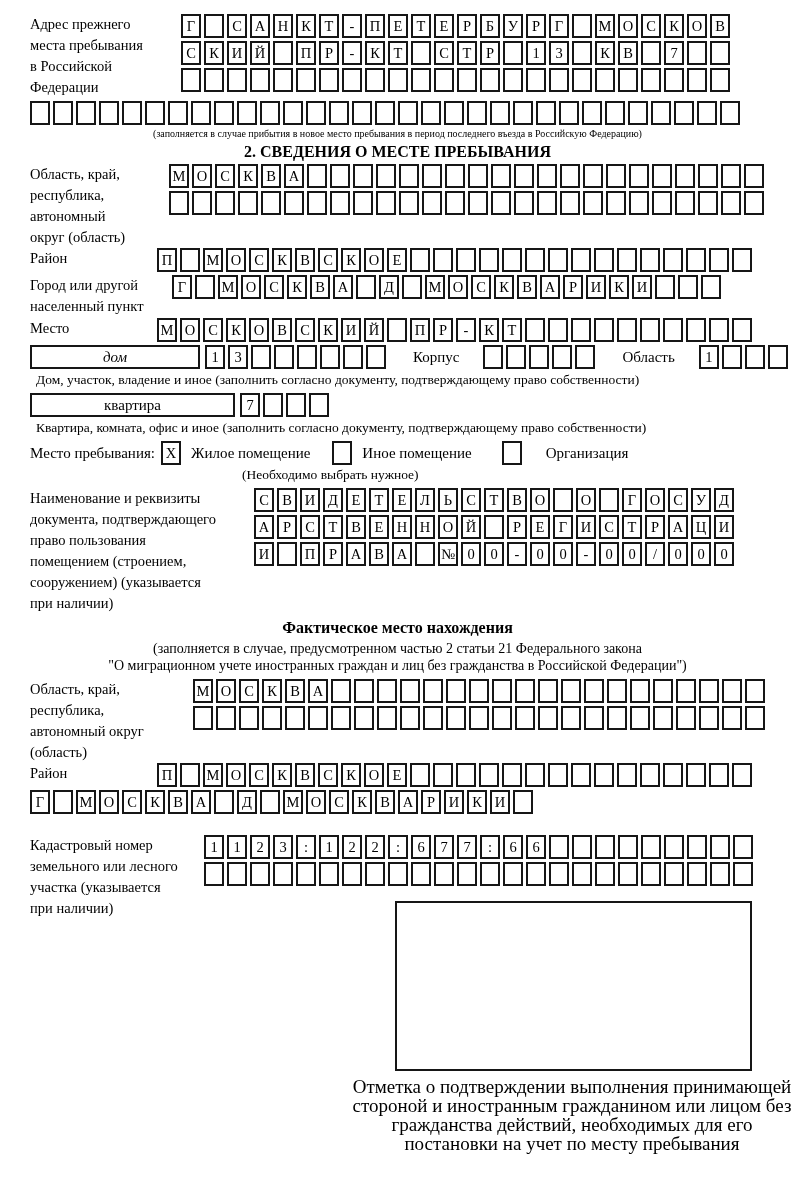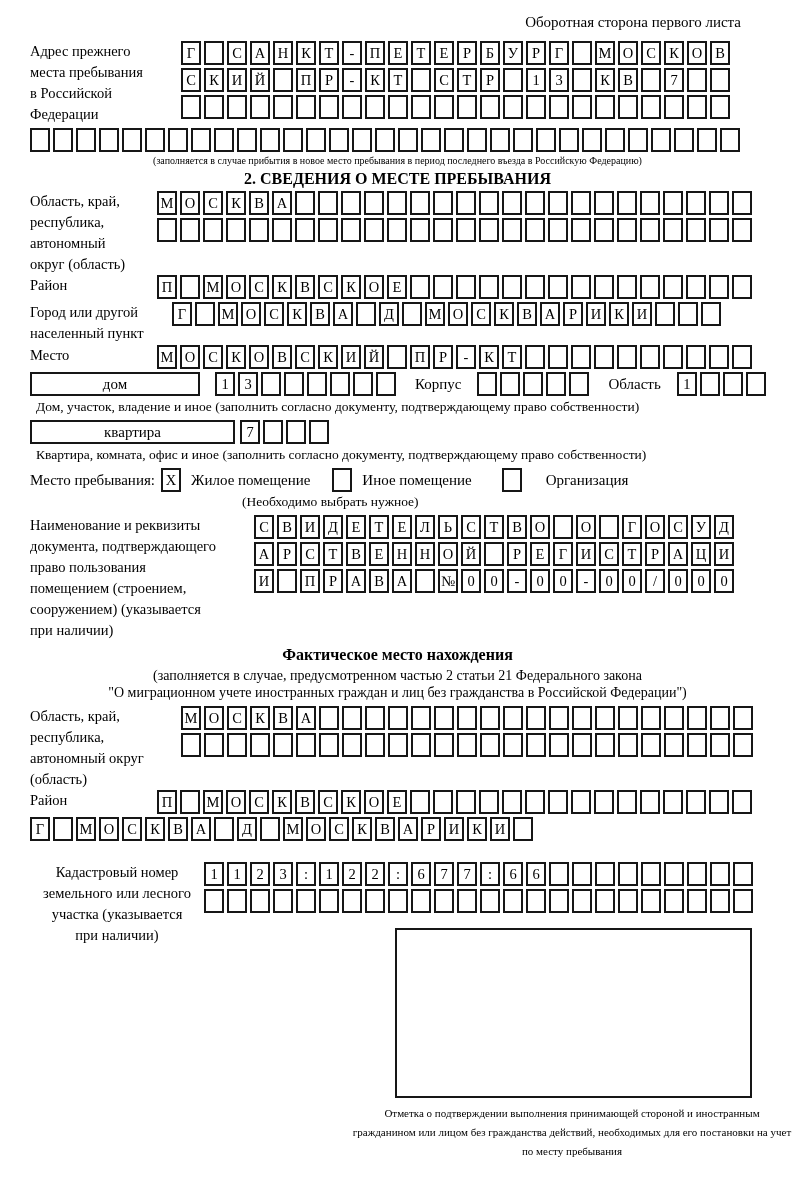--- a/index.html
+++ b/index.html
@@ -18,58 +18,57 @@
     font-size:14.5px; line-height:21px; white-space:pre-line; flex:none;
   }
   .cells-col { display:flex; flex-direction:column; }
   .cells-row { display:flex; flex:none; margin-bottom:3px; }
   .cell {
     flex:none; width:20px; height:24px; border:2px solid #161616;
     margin-right:3px; display:flex; align-items:center; justify-content:center;
     font-size:14.5px; line-height:1;
   }
   .h27 { height:27px; overflow:visible; }
-  .h84 { height:84px; }
-  .h58 { height:58px;text-align:center; }
+  .h84 { height:84px;gap:12px; }
+  .h58 { height:58px; }
 
   .section-title { font-size:16px; font-weight:bold; text-align:center; width:735px; margin:4px 0 3px; }
   .small-note { font-size:10px; text-align:center; width:735px; margin-bottom:2px; }
   .field-note { font-size:13.5px; margin:0 0 5px 6px; }
 
   .wide-box {
     flex:none; border:2px solid #161616; height:24px;
     display:flex; align-items:center; justify-content:center; font-size:15px;
   }
-  .dom-box { width:170px; margin-right:15px; }
+  .dom-box { width:170px; margin-right:5px;font-style:italic; }
   .kv-box { width:205px; margin-right:5px; }
-  .inline-label { font-size:15px; line-height:24px; margin:0 16px; flex:none; }
+  .inline-label { font-size:15px; line-height:24px; margin:0 24px; flex:none; }
 
   .premises-row { display:flex; align-items:center; font-size:15px; margin-top:5px; }
   .premises-row .cell { margin:0 10px 0 6px; }
   .choose-note { font-size:13.5px; margin:2px 0 5px 212px; }
 
   .fact-note { font-size:14px; text-align:center; width:735px; line-height:17px; }
 
   .stamp-box {
     width:357px; height:170px; border:2px solid #161616;
     margin:8px 0 0 365px;
   }
   .stamp-caption {
     width:440px; margin:6px 0 0 322px; text-align:center;
-    font-size:11px; line-height:19px;
+    font-size:19px; line-height:19px;
   }
   .mt3 { margin-top:3px; }
   .mt5 { margin-top:5px; }
 </style>
 </head>
 <body>
 
 <div class="page">
 
-  <div class="header-note">Оборотная сторона первого листа</div>
 
   <div class="row">
     <div class="label" style="width:151px">Адрес прежнего
 места пребывания
 в Российской
 Федерации</div>
     <div class="cells-col">
       <div class="cells-row">
           <span class="cell">Г</span>
           <span class="cell"></span>

